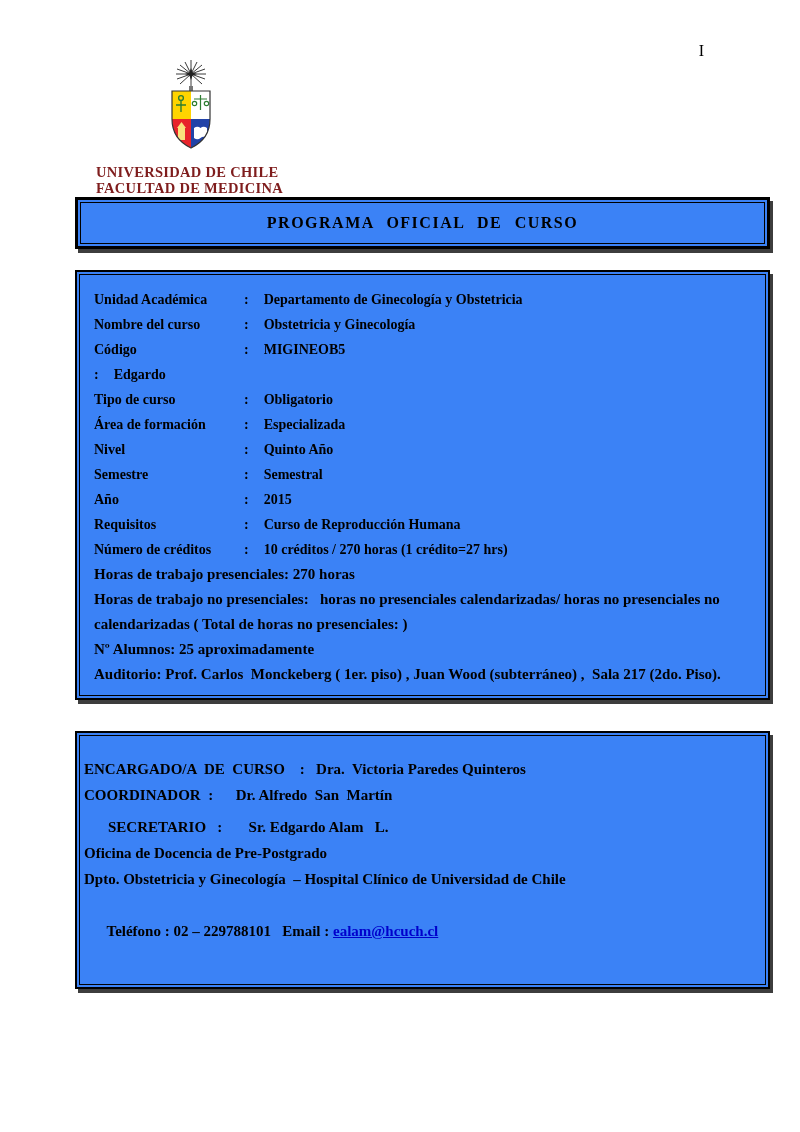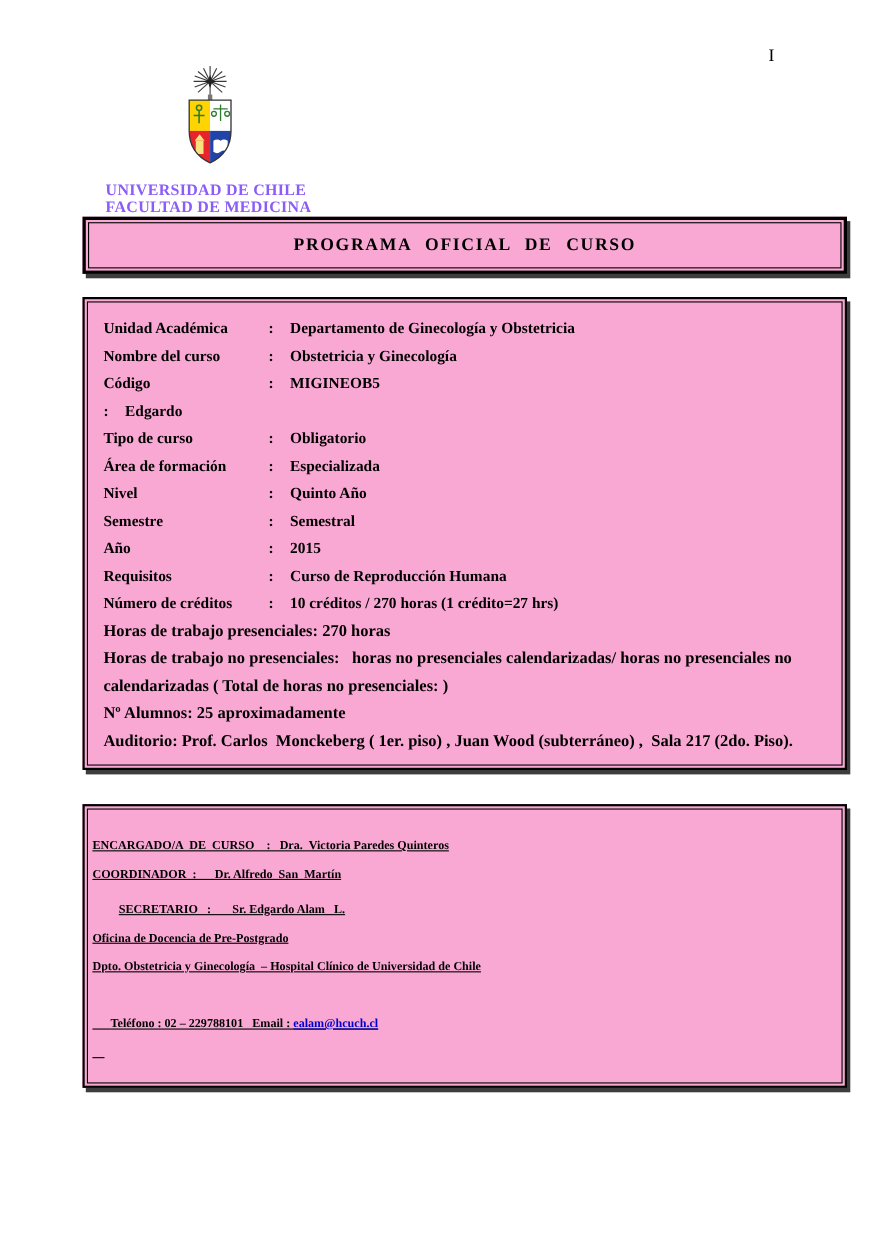--- a/index.html
+++ b/index.html
@@ -17,27 +17,27 @@
     position: absolute; top: 42px; right: 96px;
     font-size: 16px; font-weight: normal;
   }
 
   .header {
     position: absolute; top: 58px; left: 96px; width: 190px;
     text-align: left;
   }
   .logo-wrap { width: 100%; text-align: center; margin-bottom: 6px; }
   .header .org-line {
-    color: #8b5cf6; font-size: 14.5px; font-weight: bold;
+    color: #7f1d1d; font-size: 14.5px; font-weight: bold;
     letter-spacing: 0.3px; line-height: 16px;
   }
 
   .box {
     position: absolute; left: 75px; width: 695px;
-    border: 2px solid #000; background: #f9a8d4;
+    border: 2px solid #000; background: #3b82f6;
     box-shadow: 3px 4px 0 0 #3d3d3d;
     padding: 2px;
   }
   .box-inner { border: 1px solid #000; width: 100%; height: 100%; }
 
   .title-box { top: 197px; height: 52px; border-width: 3px; }
   .title-inner { display: flex; align-items: center; justify-content: center; }
   .title-text {
     font-size: 16px; letter-spacing: 1.5px; word-spacing: 7px;
     text-align: center;
@@ -46,21 +46,21 @@
   .course-box { top: 270px; }
   .course-inner { padding: 12px 14px 8px 14px; }
   .field { display: flex; font-size: 14px; line-height: 25px; }
   .field .lbl { flex: 0 0 150px; white-space: pre-wrap; }
   .field .sep { flex: 0 0 auto; }
   .field .val { padding-left: 15px; white-space: pre-wrap; }
   .para { font-size: 15px; line-height: 25px; white-space: pre-wrap; }
 
   .staff-box { top: 731px; }
   .staff-inner { padding: 20px 10px 14px 4px; }
-  .staff-line { font-size: 11px; line-height: 26px; white-space: pre-wrap; text-decoration: underline; }
+  .staff-line { font-size: 15px; line-height: 26px; white-space: pre-wrap; }
   .staff-line.gap-above { margin-top: 6px; margin-left: 24px; }
   .email-link {
     color: #0000CC; text-decoration: underline; cursor: pointer;
     font-weight: bold;
   }
 </style>
 </head>
 <body>
 
 <div class="page-number">I</div>

